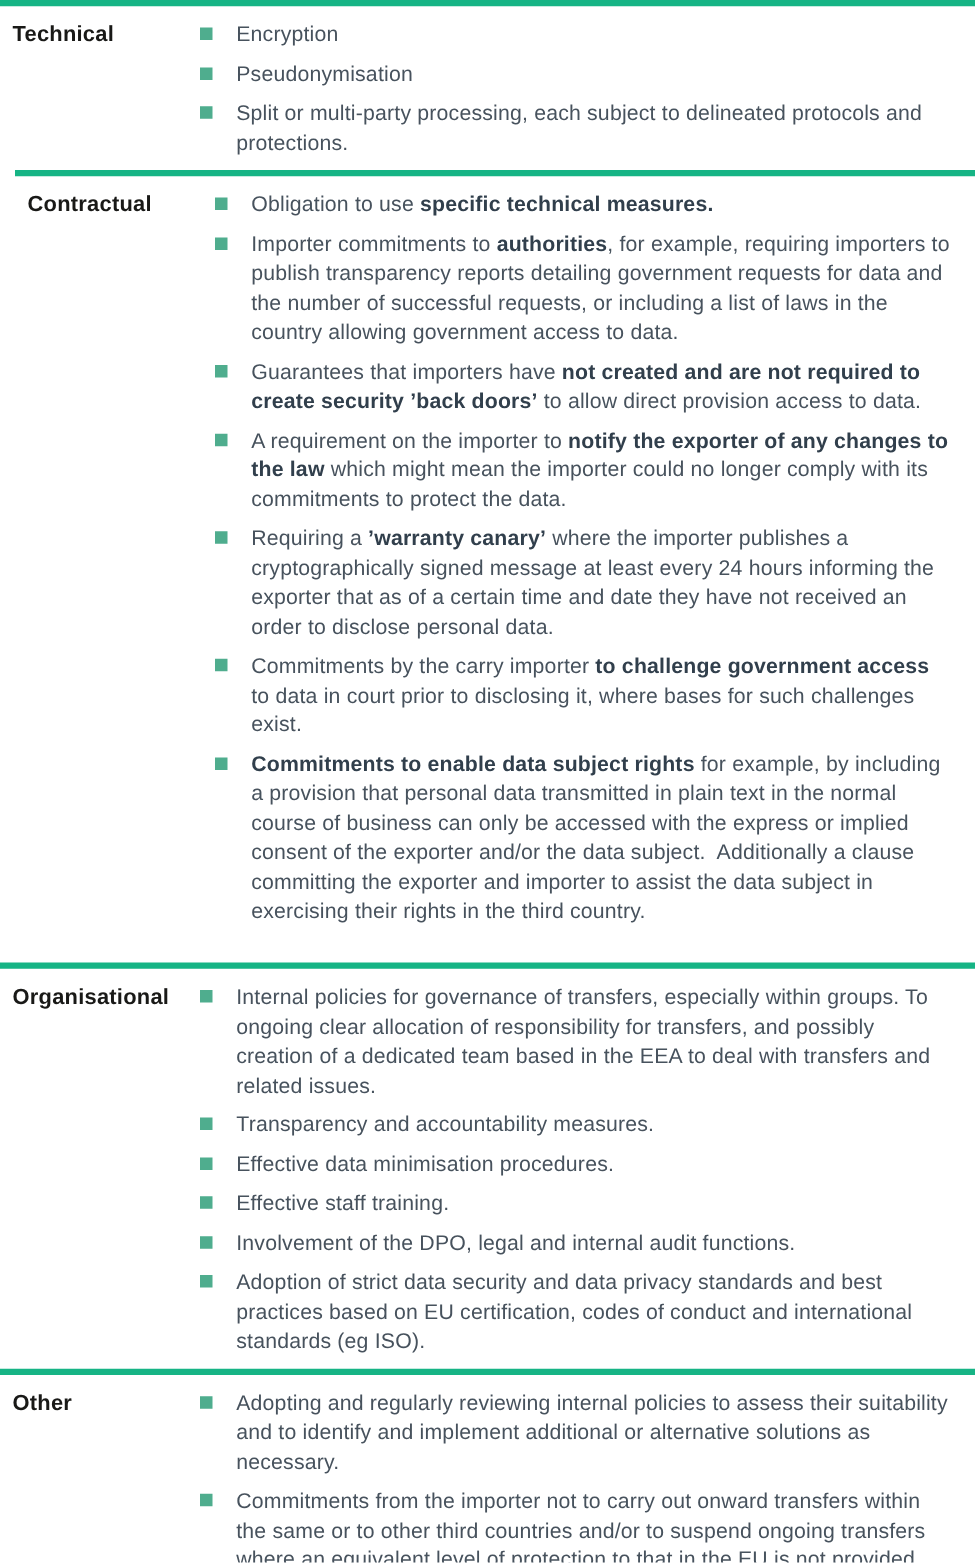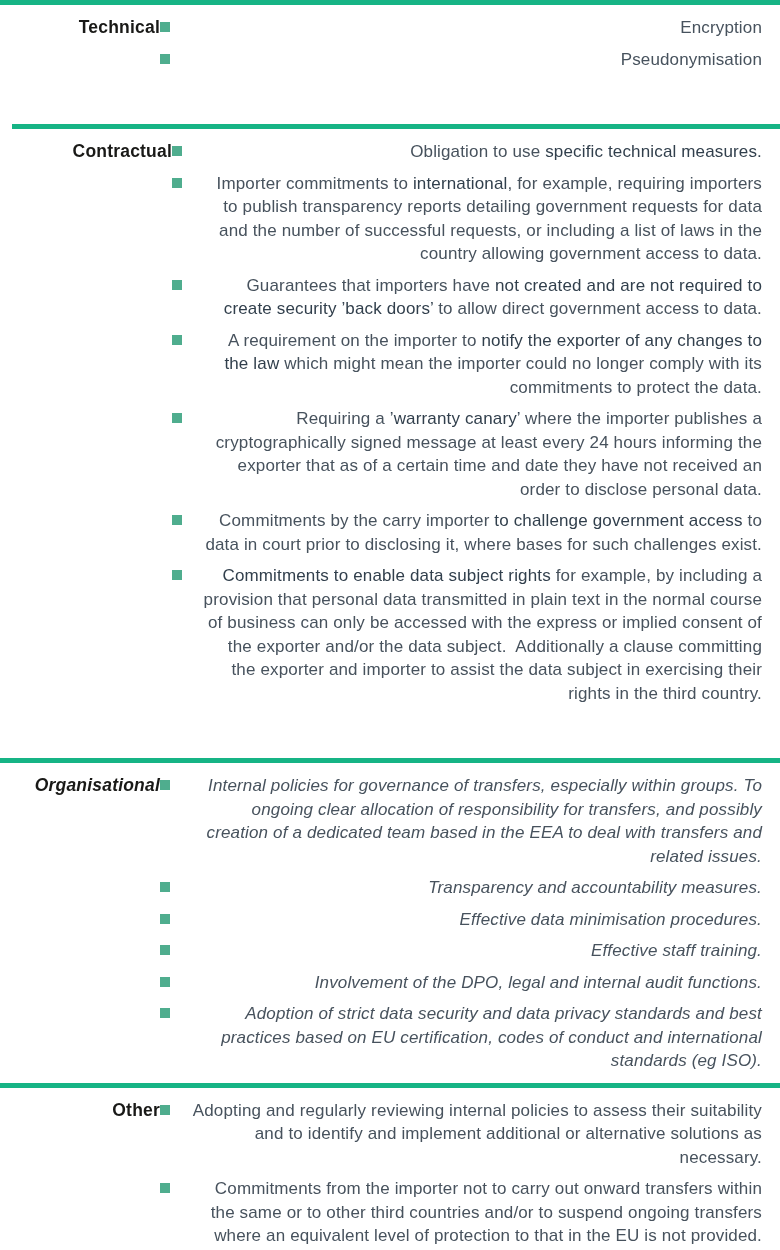--- a/index.html
+++ b/index.html
@@ -17,26 +17,25 @@
     overflow:hidden;
   }
   .table{
     width:780px;
     border-top:5px solid var(--accent);
     border-bottom:5px solid var(--accent);
   }
   .row{
     display:flex;
     padding:11px 18px 2px 10px;
-    text-align:right;
   }
   .row + .row{ border-top:5px solid var(--accent); }
   .row.r0{ min-height:119px; }
   .row.r1{ min-height:634px;margin-left:12px; }
-  .row.r2{ min-height:312px;font-style:italic; }
+  .row.r2{ min-height:312px; }
   .row.r3{ min-height:168px; }
   .label{
     width:150px;
     flex:0 0 150px;
     font-size:17.5px;
     font-weight:700;
     letter-spacing:0.2px;
     color:var(--label);
     padding-top:1px;
   }
@@ -54,55 +53,59 @@
   }
   .text{
     flex:1 1 auto;
     max-width:575px;
     font-size:17px;
     line-height:23.5px;
     letter-spacing:0.15px;
     color:var(--text);
   }
   .text .b{
-    font-weight:400;
+    font-weight:700;
     color:var(--bold-text);
   }
 </style>
 </head>
 <body>
 
 <div class="table">
     <div class="row r0">
       <div class="label">Technical</div>
       <div class="content">
         <div class="item">
           <span class="bullet"></span>
           <div class="text"><span>Encryption</span></div>
         </div>
         <div class="item">
           <span class="bullet"></span>
           <div class="text"><span>Pseudonymisation</span></div>
         </div>
+        <div class="item">
+          <span class="bullet"></span>
+          <div class="text"><span>Split or multi-party processing, each subject to delineated protocols and protections.</span></div>
+        </div>
       </div>
     </div>
     <div class="row r1">
       <div class="label">Contractual</div>
       <div class="content">
         <div class="item">
           <span class="bullet"></span>
           <div class="text"><span>Obligation to use </span><span class="b">specific technical measures.</span></div>
         </div>
         <div class="item">
           <span class="bullet"></span>
-          <div class="text"><span>Importer commitments to </span><span class="b">international</span><span>, for example, requiring importers to publish transparency reports detailing government requests for data and the number of successful requests, or including a list of laws in the country allowing government access to data.</span></div>
+          <div class="text"><span>Importer commitments to </span><span class="b">authorities</span><span>, for example, requiring importers to publish transparency reports detailing government requests for data and the number of successful requests, or including a list of laws in the country allowing government access to data.</span></div>
         </div>
         <div class="item">
           <span class="bullet"></span>
-          <div class="text"><span>Guarantees that importers have </span><span class="b">not created and are not required to create security ’back doors’</span><span> to allow direct government access to data.</span></div>
+          <div class="text"><span>Guarantees that importers have </span><span class="b">not created and are not required to create security ’back doors’</span><span> to allow direct provision access to data.</span></div>
         </div>
         <div class="item">
           <span class="bullet"></span>
           <div class="text"><span>A requirement on the importer to </span><span class="b">notify the exporter of any changes to the law</span><span> which might mean the importer could no longer comply with its commitments to protect the data.</span></div>
         </div>
         <div class="item">
           <span class="bullet"></span>
           <div class="text"><span>Requiring a </span><span class="b">’warranty canary’</span><span> where the importer publishes a cryptographically signed message at least every 24 hours informing the exporter that as of a certain time and date they have not received an order to disclose personal data.</span></div>
         </div>
         <div class="item">

